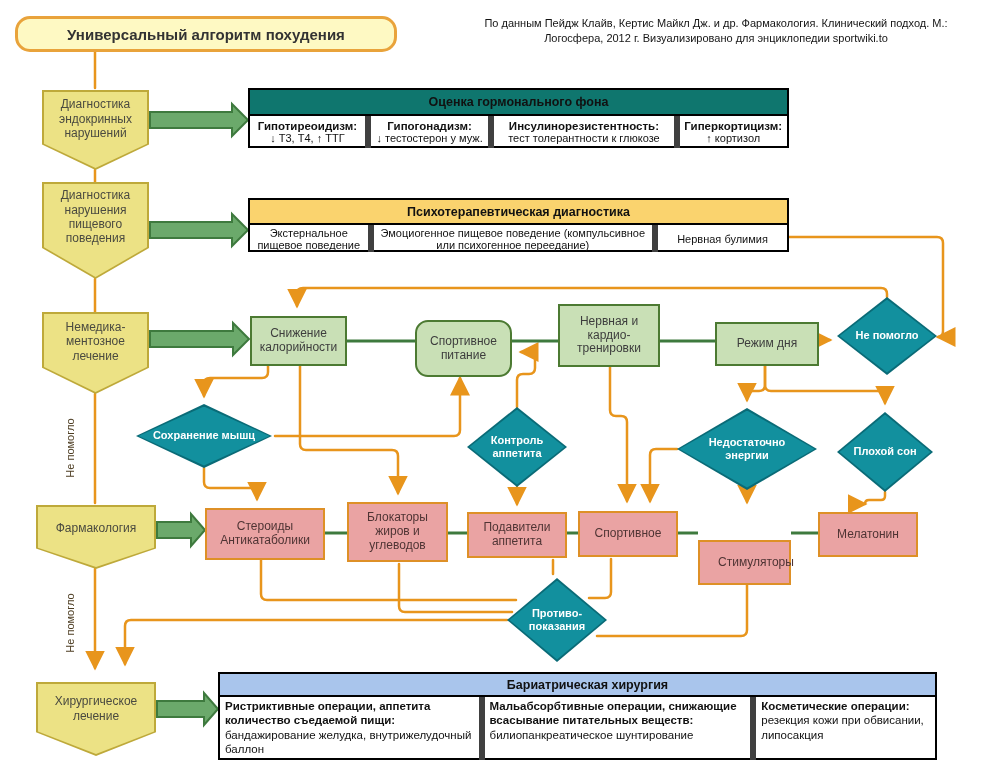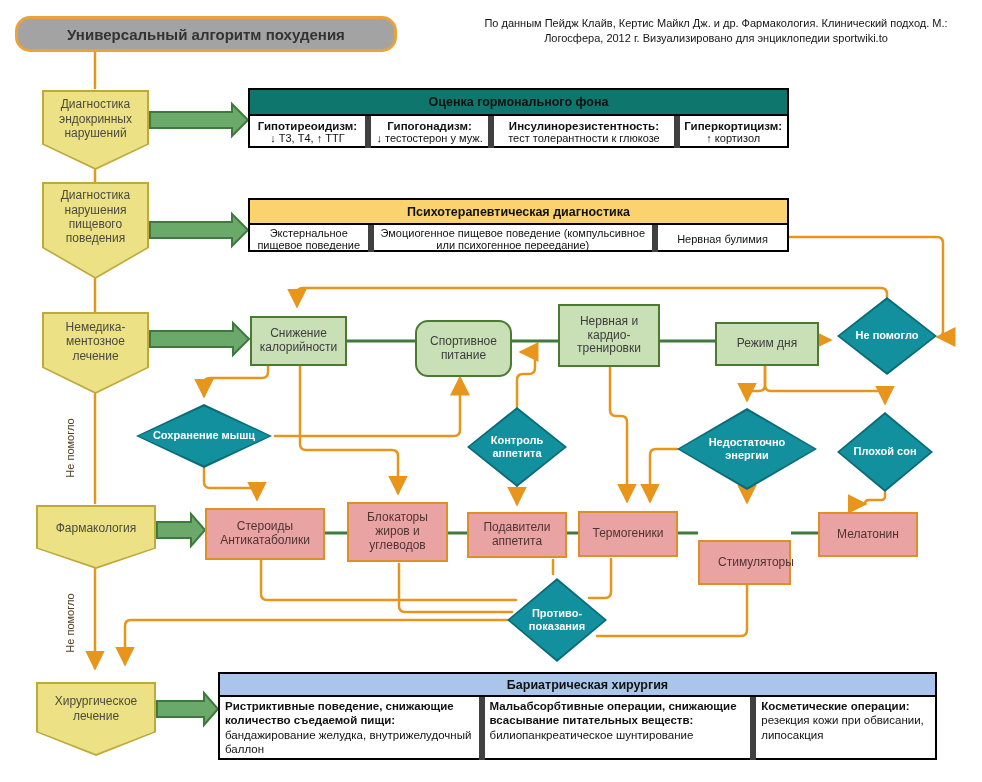--- a/index.html
+++ b/index.html
@@ -1,20 +1,20 @@
 <!DOCTYPE html>
 <html><head>
 <meta charset="utf-8">
 <style>
   html,body{margin:0;padding:0;background:#fff;}
   #canvas{position:relative;width:982px;height:782px;background:#fff;
           font-family:"Liberation Sans",sans-serif;overflow:hidden;}
   .abs{position:absolute;box-sizing:border-box;}
   
-  .title{left:15px;top:16px;width:382px;height:36px;background:#a3a3a3;
+  .title{left:15px;top:16px;width:382px;height:36px;background:#fef9c3;
          border:3px solid #E9A33B;border-radius:15px;display:flex;align-items:center;
          justify-content:center;font-weight:bold;font-size:15px;color:#333;}
   .citation{left:458px;top:16px;width:516px;font-size:11px;line-height:1.4;
             text-align:center;color:#141414;}
   
   .stage{position:absolute;}
   .stage .o{position:absolute;inset:0;background:#BEA93A;
             clip-path:polygon(0 0,100% 0,100% 68%,50% 100%,0 68%);}
   .stage .i{position:absolute;inset:2px;background:#ECE285;
             clip-path:polygon(0 0,100% 0,100% 68%,50% 100%,0 68%);}
@@ -204,29 +204,29 @@
   </div>
   <div class="dia" style="left:507px;top:578px;width:100px;height:84px;">
     <div class="o"></div>
       <div class="i"></div>
     <div class="t">Противо-показания</div>
   </div>
 
   <div class="box kbox" style="left:205px;top:508px;width:120px;height:52px;">Стероиды Антикатаболики</div>
   <div class="box kbox" style="left:347px;top:502px;width:101px;height:60px;">Блокаторы жиров и углеводов</div>
   <div class="box kbox" style="left:467px;top:512px;width:100px;height:46px;">Подавители аппетита</div>
-  <div class="box kbox" style="left:578px;top:511px;width:100px;height:46px;">Термогеники</div>
+  <div class="box kbox" style="left:578px;top:511px;width:100px;height:46px;">Спортивное</div>
   <div class="box kbox" style="left:698px;top:540px;width:93px;height:45px;padding-left:23px;">Стимуляторы</div>
   <div class="box kbox" style="left:818px;top:512px;width:100px;height:45px;">Мелатонин</div>
 
   <div class="tbl tbl3 abs" style="left:218px;top:672px;width:719px;height:88px;">
     <div class="hd" style="height:21px;background:#A9C5EC;padding-left:20px;">Бариатрическая хирургия</div>
     <div class="row" style="height:63px;">
       <div class="cell" style="width:37%;">
-        <span class="h">Ристриктивные поведение, снижающие количество съедаемой пищи:</span>
+        <span class="h">Ристриктивные операции, аппетита количество съедаемой пищи:</span>
         <span>бандажирование желудка, внутрижелудочный баллон</span>
       </div>
       <div class="cell" style="width:38%;">
         <span class="h">Мальабсорбтивные операции, снижающие всасывание питательных веществ:</span>
         <span>билиопанкреатическое шунтирование</span>
       </div>
       <div class="cell" style="width:25%;">
         <span class="h">Косметические операции:</span>
         <span>резекция кожи при обвисании, липосакция</span>
       </div>

